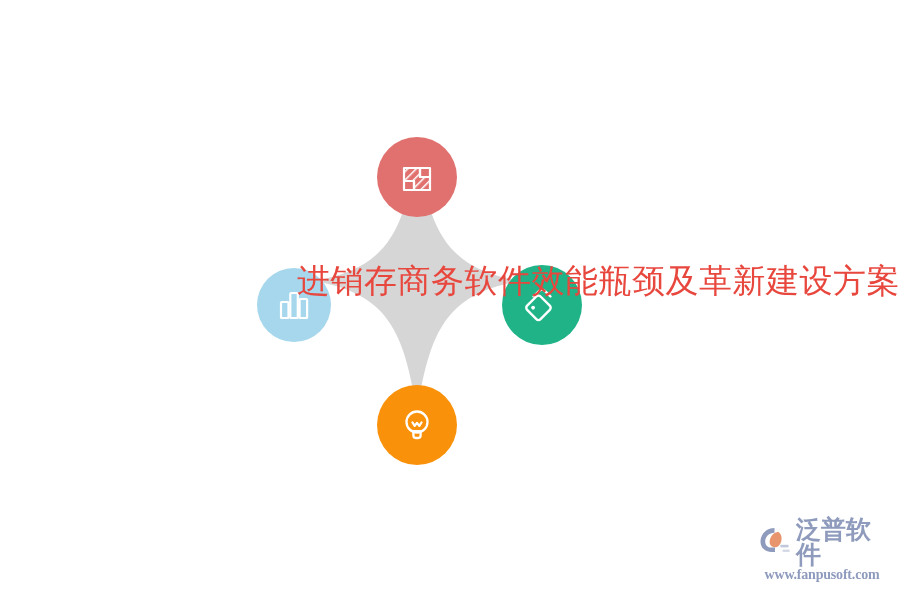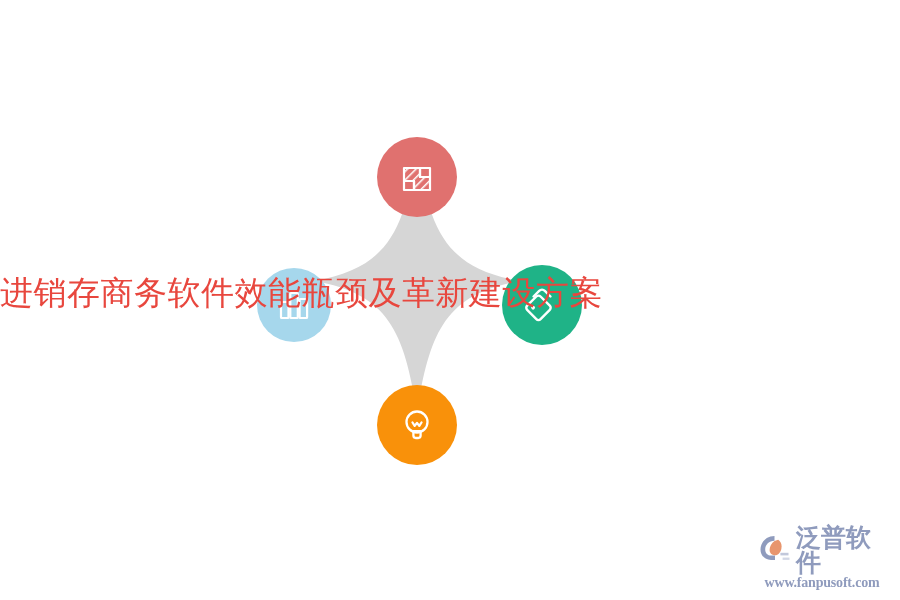--- a/index.html
+++ b/index.html
@@ -45,37 +45,37 @@
   .node-left   { width: 74px; height: 74px; left: 257px; top: 268px; }
   .node-right  { width: 80px; height: 80px; left: 502px; top: 265px; }
   .node-bottom { width: 80px; height: 80px; left: 377px; top: 385px; }
 
   .node svg { display: block; }
 
   
   #title {
     position: absolute;
     left: 0;
-    top: 273px;
+    top: 261px;
     width: 900px;
-    text-align: left;
+    text-align: right;
     font-family: "DejaVu Serif", "Liberation Serif", serif;
     font-size: 33px;
     line-height: 40px;
     letter-spacing: 0.5px;
     color: #e8473e;
     white-space: nowrap;
     font-weight: normal;
   }
 
   
   #watermark {
     position: absolute;
     right: 8px;
-    bottom: 8px;
+    bottom: 16px;
     width: 140px;
     height: 62px;
   }
   #wm-row {
     display: flex;
     align-items: center;
     gap: 4px;
     height: 40px;
     padding-left: 6px;
   }

